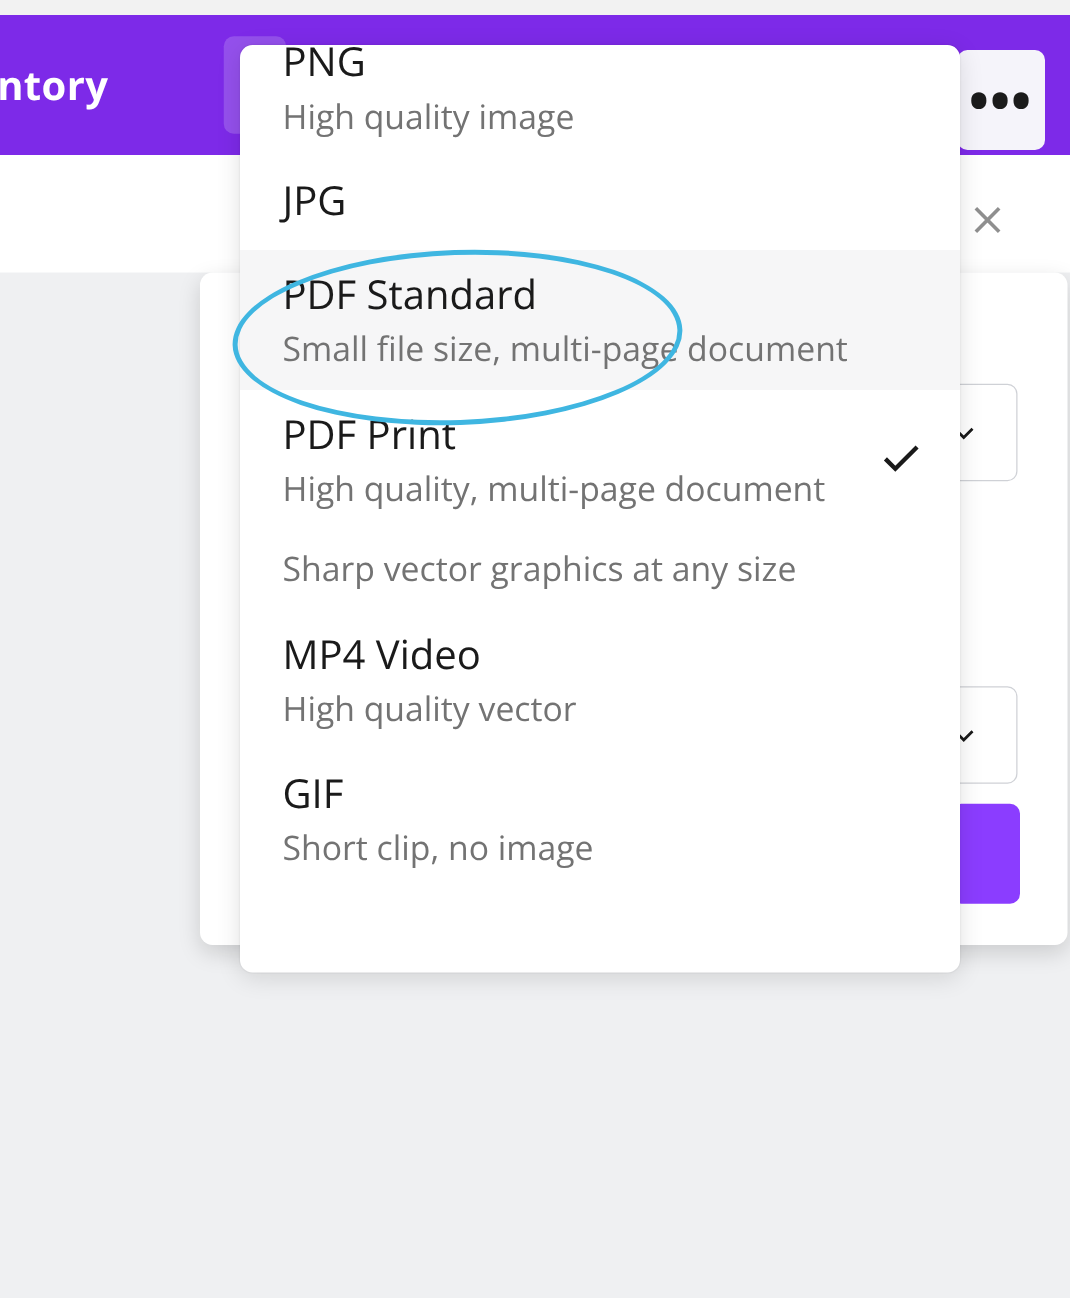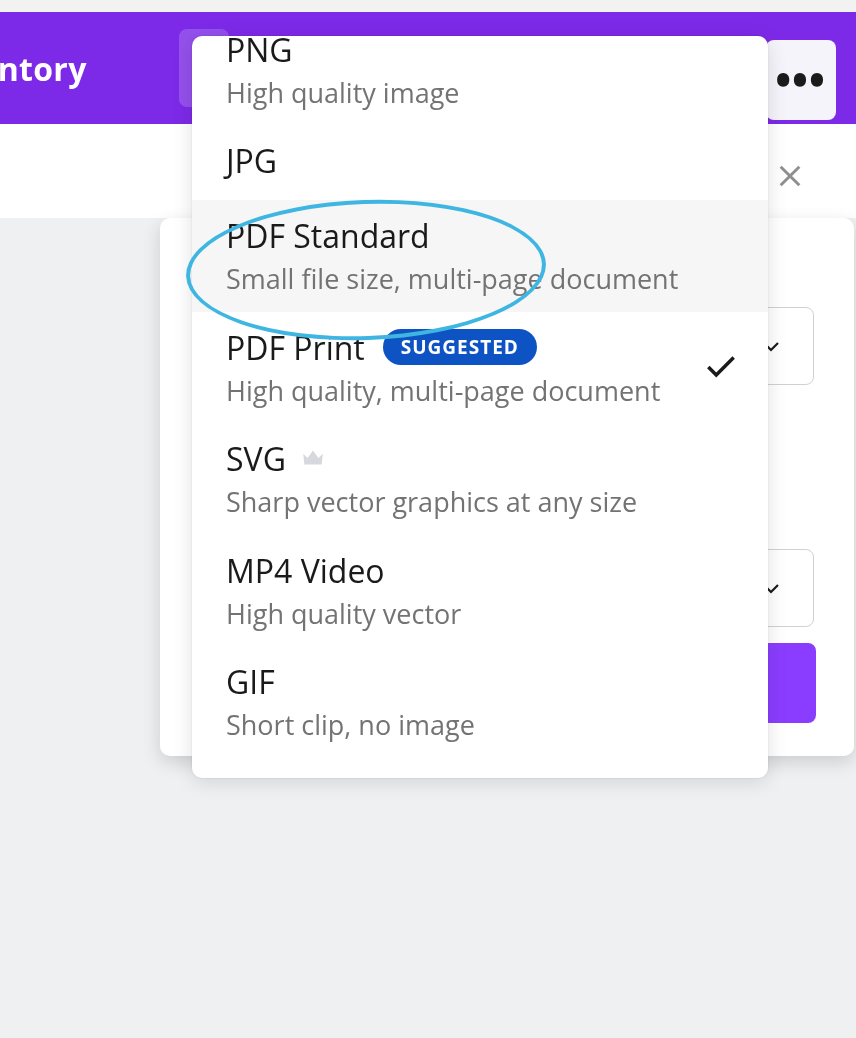--- a/index.html
+++ b/index.html
@@ -240,39 +240,30 @@
   </div>
 
   <div class="option selected">
     <div class="option-title">PDF Standard</div>
     <div class="option-desc">Small file size, multi-page document</div>
   </div>
 
   <div class="option">
     <div class="option-title">
       <span>PDF Print</span>
-      <span class="badge">SUGGESTED</span>
     </div>
     <div class="option-desc">High quality, multi-page document</div>
     <span class="check">
       <svg width="38" height="38" viewBox="0 0 24 24" fill="none" stroke="#1a1a1a" stroke-width="2.2">
         <polyline points="4 13 9 18 20 7"></polyline>
       </svg>
     </span>
   </div>
 
   <div class="option">
-    <div class="option-title">
-      <span>SVG</span>
-      <span class="crown">
-        <svg width="26" height="26" viewBox="0 0 24 24" fill="#d7d8dd">
-          <path d="M3 8 L7 12 L12 5 L17 12 L21 8 L20 18 L4 18 Z"></path>
-        </svg>
-      </span>
-    </div>
     <div class="option-desc">Sharp vector graphics at any size</div>
   </div>
 
   <div class="option">
     <div class="option-title">MP4 Video</div>
     <div class="option-desc">High quality vector</div>
   </div>
 
   <div class="option">
     <div class="option-title">GIF</div>

